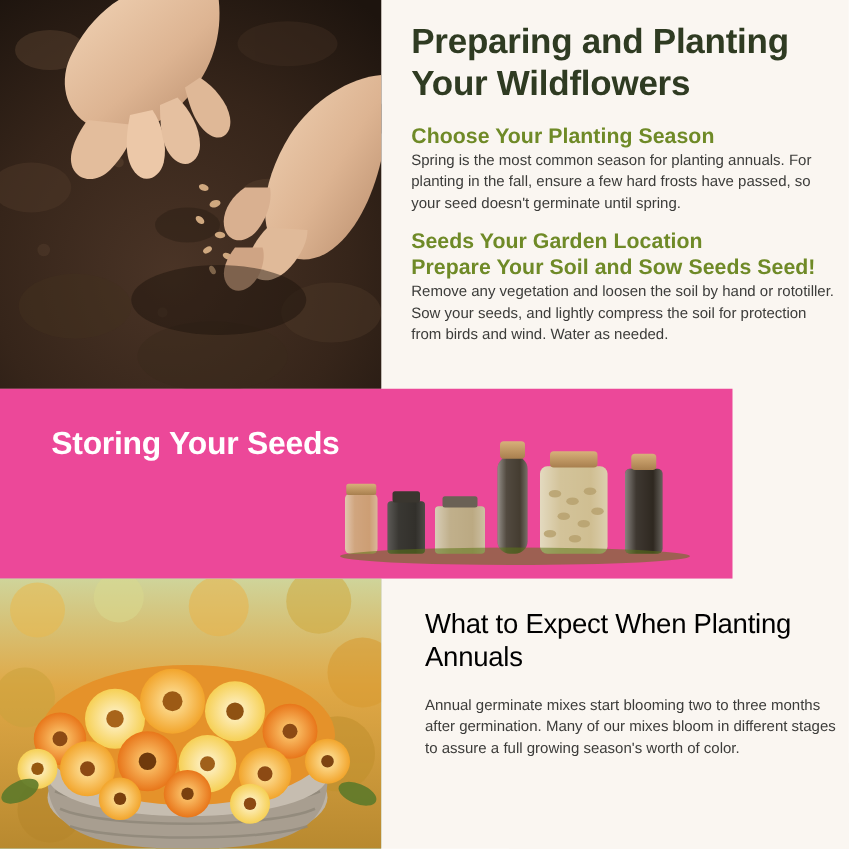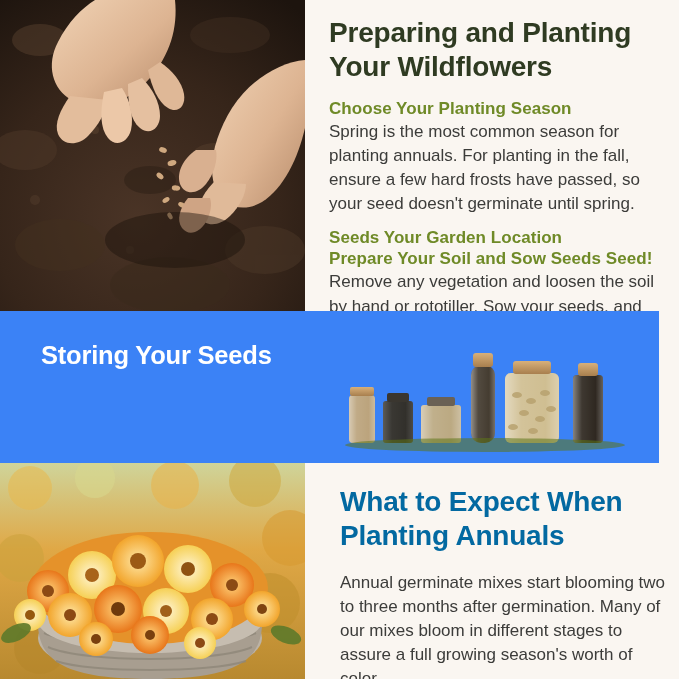--- a/index.html
+++ b/index.html
@@ -49,34 +49,34 @@
     margin-bottom: 14px;
   }
   .sub-head {
     font-size: 17px;
     font-weight: bold;
     color: #6f8a27;
     margin-bottom: 1px;
     letter-spacing: 0.05px;
   }
   .body-text {
-    font-size: 17px;
+    font-size: 12px;
     line-height: 1.42;
     color: #3c3c3a;
     margin-bottom: 12px;
   }
   .body-text:last-child { margin-bottom: 0; }
 
   
   .sec2 {
     position: absolute;
     left: 0; top: 311px;
-    width: 659px;
+    width: 586px;
     height: 152px;
-    background: #3b82f6;
+    background: #ec4899;
     overflow: hidden;
   }
   .sec2-text {
     position: absolute;
     left: 41px; top: 30px;
     width: 300px;
   }
   h2.title2 {
     font-size: 25.5px;
     font-weight: bold;
@@ -111,24 +111,24 @@
     height: 216px;
     overflow: hidden;
     background: #8a9a5b;
   }
   .sec3-text {
     position: absolute;
     left: 340px; top: 22px;
     width: 330px;
   }
   h2.title3 {
-    font-size: 28px;
+    font-size: 22px;
     line-height: 1.23;
-    font-weight: bold;
-    color: #0369a1;
+    font-weight: normal;
+    color: #000000;
     letter-spacing: -0.2px;
     margin-bottom: 17px;
   }
 
   svg { display: block; }
 </style>
 </head>
 <body>
 
 <div class="page">

